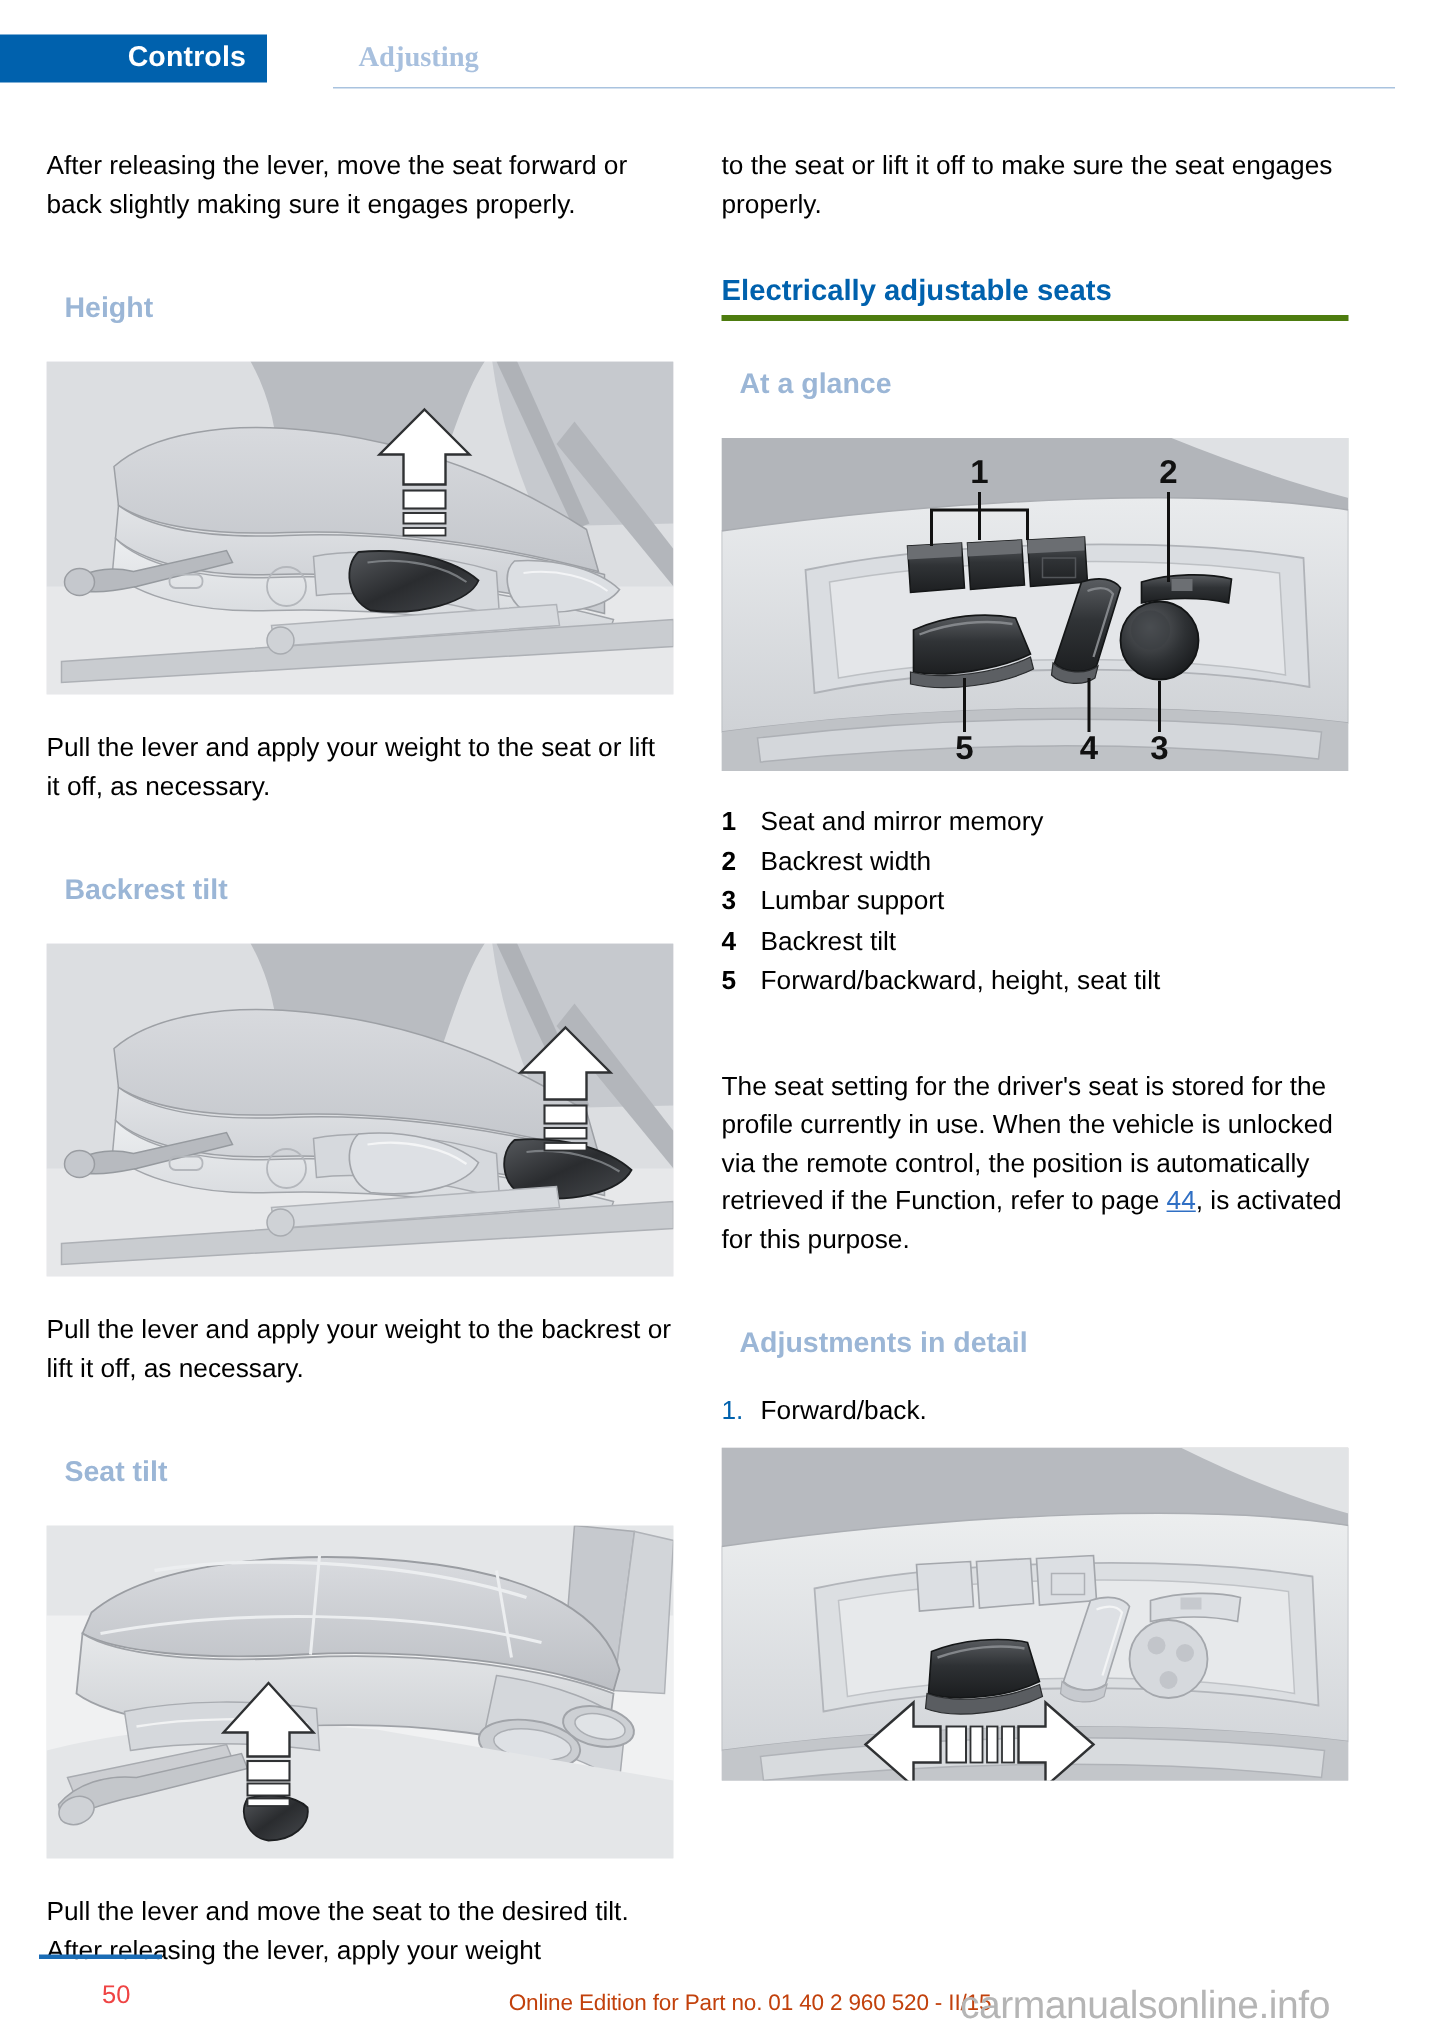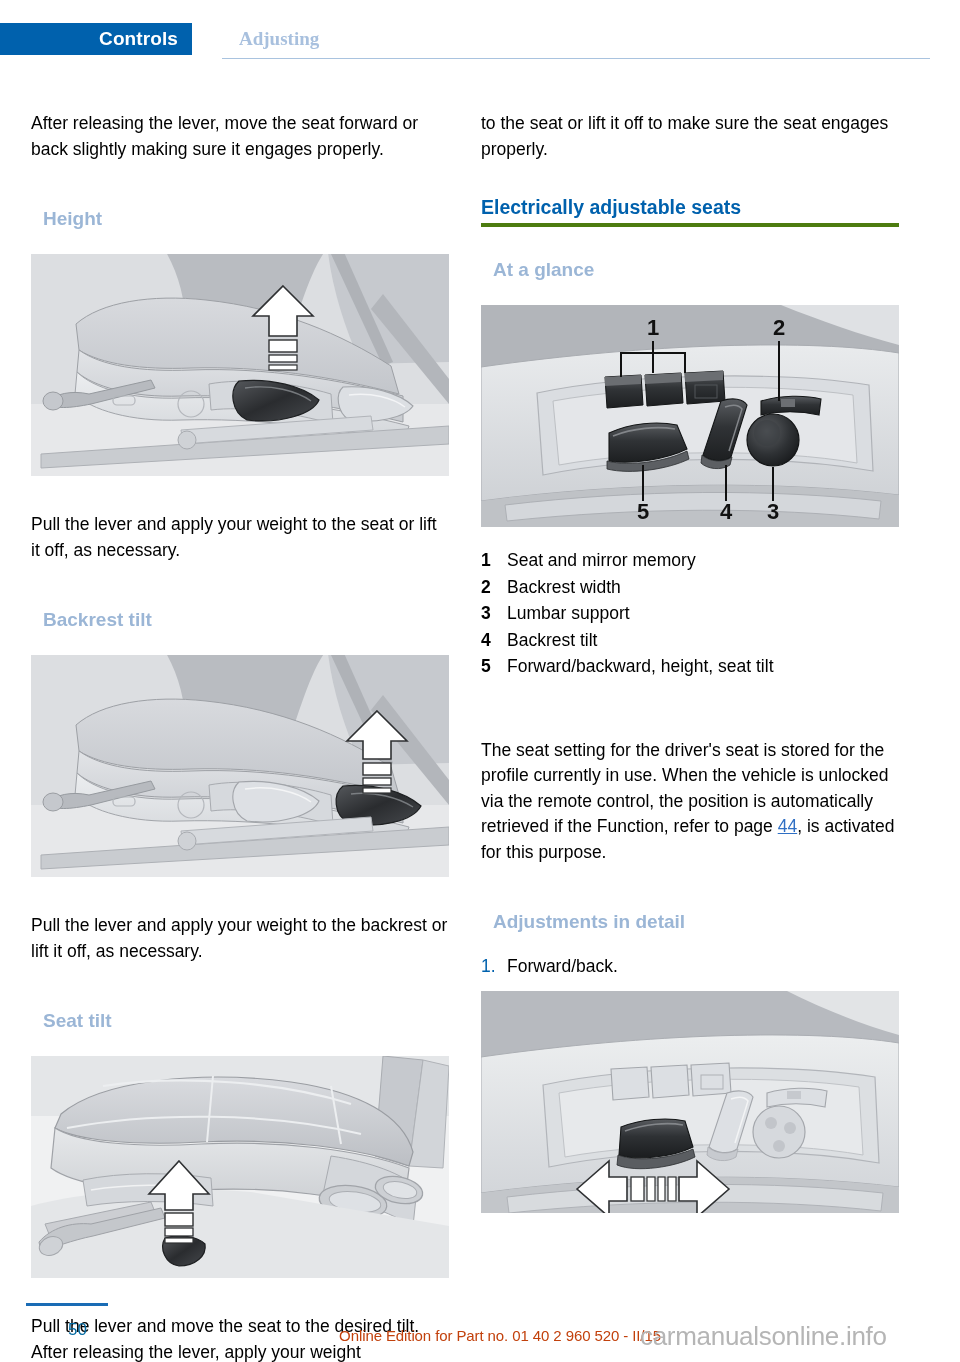--- a/index.html
+++ b/index.html
@@ -18,21 +18,21 @@
 
   
   .header {
     position: absolute;
     left: 0; top: 0;
     width: 960px; height: 62px;
   }
   .header-tab-active {
     position: absolute;
     left: 0; top: 23px;
-    width: 192px; height: 32px;
+    width: 178px; height: 32px;
     background: #0061ad;
     display: flex;
     align-items: center;
     justify-content: flex-end;
     box-sizing: border-box;
     padding-right: 14px;
   }
   .header-tab-active-label {
     color: #ffffff;
     font-size: 19px;
@@ -62,21 +62,21 @@
   
   .col {
     position: absolute;
     top: 95px;
     width: 418px;
   }
   .col-left  { left: 31px; }
   .col-right { left: 481px; }
 
   p.body-text {
-    margin: 16px 0 0 0;
+    margin: 3px 0 0 0;
     font-size: 17.5px;
     line-height: 25.5px;
     color: #000000;
   }
 
   h2.section-head {
     margin: 0;
     font-size: 19.5px;
     font-weight: bold;
     color: #0061ad;
@@ -146,21 +146,21 @@
   .footer-rule {
     position: absolute;
     left: 26px; top: 7px;
     width: 82px; height: 3px;
     background: #1a6cb5;
   }
   .footer-pageno {
     position: absolute;
     left: 68px; top: 24px;
     font-size: 17px;
-    color: #0369a1;
+    color: #ef4444;
   }
   .footer-edition {
     position: absolute;
     left: 240px; top: 31px;
     width: 520px;
     text-align: center;
     font-size: 15px;
     color: #c2410c;
     letter-spacing: -0.1px;
   }

